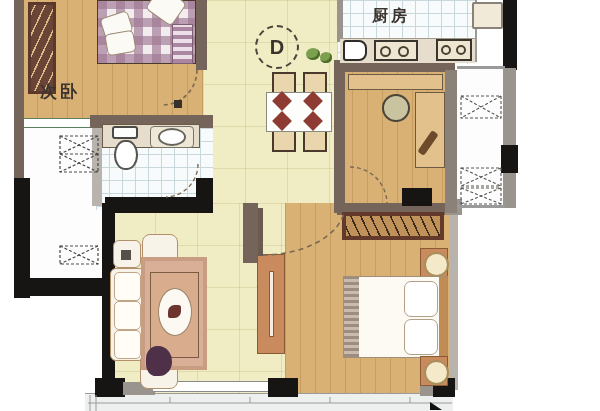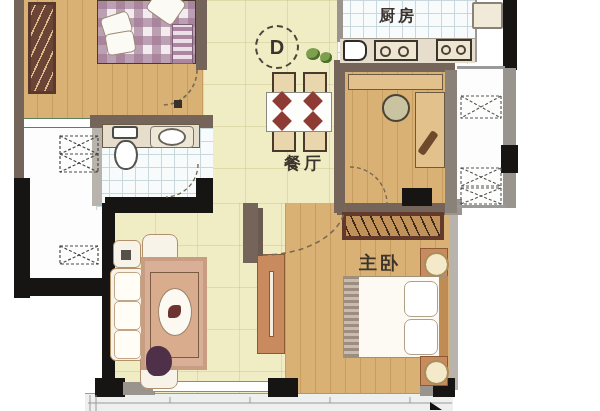--- a/index.html
+++ b/index.html
@@ -29,21 +29,21 @@
   .hatch-tan{background:#c09159;background-image:repeating-linear-gradient(65deg,transparent 0 3px,rgba(40,24,14,.85) 3px 4.5px,transparent 4.5px 9px);border:4px solid #63392c;box-sizing:border-box;}
   .plaid{background-color:#f3ecef;
          background-image:repeating-linear-gradient(0deg,rgba(158,118,146,.65) 0 9px,transparent 9px 18px),
                           repeating-linear-gradient(90deg,rgba(158,118,146,.65) 0 9px,transparent 9px 18px);}
   .stripes-mauve{background:repeating-linear-gradient(0deg,#ab86a0 0 4px,#ecdfe7 4px 8px);border:1px solid #7c5f74;box-sizing:border-box;}
   .pillow{background:#fcfaf4;border:1px solid #9a8a74;border-radius:5px;}
   .beige{background:var(--counter-beige,#e7ddcc);}
   .soft{background:#f8f3e8;border:1.5px solid #b3906c;border-radius:6px;box-sizing:border-box;}
   .orange-cab{background:var(--cabinet-orange,#c98b5e);border:1px solid #8a5a34;box-sizing:border-box;}
   .room-label{color:var(--label-color,#3b342e);font-weight:bold;font-size:17px;letter-spacing:3px;
-              text-align:center;white-space:nowrap;}
+              white-space:nowrap;}
   .d-marker{border:2px dashed #4a443c;border-radius:50%;color:#3b342e;font-weight:bold;font-size:20px;
             display:flex;align-items:center;justify-content:center;background:transparent;}
   .lamp{background:#f4e9c8;border:2px solid #a98f5c;border-radius:50%;}
   .plant{background:#7da04e;border-radius:50%;box-shadow:inset -2px -2px 0 #4c6e2c;}
   .window-green{background:#fff;border-top:1px solid #5d8060;border-bottom:1px solid #5d8060;box-sizing:border-box;}
   .window-gray{background:#fff;border-top:1px solid #8a8a8a;border-bottom:1px solid #8a8a8a;box-sizing:border-box;}
   svg.overlay{position:absolute;left:0;top:0;pointer-events:none;}
 </style>
 </head>
 <body>
@@ -91,20 +91,21 @@
   <div class="abs wall-black" style="left:268px;top:378px;width:30px;height:19px"></div>
   <div class="abs wall-gray" style="left:420px;top:383px;width:30px;height:13px"></div>
   <div class="abs wall-black" style="left:433px;top:378px;width:22px;height:19px"></div>
 
   <div class="abs hatch-dark" style="left:28px;top:2px;width:28px;height:92px"></div>
   <div class="abs plaid outline" style="left:97px;top:0;width:99px;height:64px;border-width:1px"></div>
   <div class="abs pillow" style="left:102px;top:14px;width:27px;height:20px;transform:rotate(-18deg)"></div>
   <div class="abs pillow" style="left:106px;top:32px;width:27px;height:20px;transform:rotate(-10deg)"></div>
   <div class="abs pillow" style="left:150px;top:-8px;width:30px;height:26px;transform:rotate(35deg)"></div>
   <div class="abs stripes-mauve" style="left:172px;top:24px;width:21px;height:40px"></div>
+  <div class="abs room-label" style="left:40px;top:80px;width:90px">次卧</div>
 
   <div class="abs beige thin-outline" style="left:102px;top:124px;width:98px;height:24px"></div>
   <div class="abs" style="left:112px;top:126px;width:26px;height:13px;background:#fdfdfb;border:2px solid #4a4a46;border-radius:3px;box-sizing:border-box"></div>
   <div class="abs" style="left:114px;top:140px;width:24px;height:30px;background:#ffffff;border:2px solid #55544e;border-radius:50%/55%;box-sizing:border-box"></div>
   <div class="abs" style="left:150px;top:126px;width:44px;height:22px;background:#efe7d6;border:1px solid #77736a;border-radius:4px;box-sizing:border-box"></div>
   <div class="abs" style="left:158px;top:128px;width:28px;height:18px;background:#ffffff;border:2px solid #66645c;border-radius:50%;box-sizing:border-box"></div>
 
   <div class="abs d-marker" style="left:255px;top:25px;width:40px;height:40px">D</div>
   <div class="abs plant" style="left:306px;top:48px;width:14px;height:12px"></div>
   <div class="abs plant" style="left:320px;top:52px;width:12px;height:11px"></div>
@@ -112,21 +113,20 @@
   <div class="abs outline" style="left:272px;top:72px;width:24px;height:24px;background:#e9d6ac"></div>
   <div class="abs outline" style="left:303px;top:72px;width:24px;height:24px;background:#e9d6ac"></div>
   <div class="abs outline" style="left:272px;top:128px;width:24px;height:24px;background:#e9d6ac"></div>
   <div class="abs outline" style="left:303px;top:128px;width:24px;height:24px;background:#e9d6ac"></div>
 
   <div class="abs" style="left:266px;top:92px;width:66px;height:40px;background:#fdfdfb;border:1px solid #8a8a82;box-sizing:border-box"></div>
   <div class="abs" style="left:275px;top:94px;width:14px;height:14px;background:#8e3b34;transform:rotate(45deg)"></div>
   <div class="abs" style="left:306px;top:94px;width:14px;height:14px;background:#8e3b34;transform:rotate(45deg)"></div>
   <div class="abs" style="left:275px;top:114px;width:14px;height:14px;background:#8e3b34;transform:rotate(45deg)"></div>
   <div class="abs" style="left:306px;top:114px;width:14px;height:14px;background:#8e3b34;transform:rotate(45deg)"></div>
-  <div class="abs room-label" style="left:278px;top:152px;width:52px">餐厅</div>
 
   <div class="abs room-label" style="left:372px;top:6px;width:52px;font-size:16px">厨房</div>
   <div class="abs beige" style="left:340px;top:38px;width:135px;height:24px;border-top:1px solid #a29a8c"></div>
   <div class="abs" style="left:343px;top:40px;width:24px;height:21px;background:#ffffff;border:2px solid #2e2c28;border-radius:3px 8px 8px 3px;box-sizing:border-box"></div>
   <div class="abs" style="left:374px;top:40px;width:44px;height:21px;background:#efe6d2;border:2px solid #3a352c;box-sizing:border-box">
     <div style="position:absolute;left:4px;top:4px;width:11px;height:11px;border:2px solid #4a4034;border-radius:50%;box-sizing:border-box"></div>
     <div style="position:absolute;left:22px;top:4px;width:11px;height:11px;border:2px solid #4a4034;border-radius:50%;box-sizing:border-box"></div>
   </div>
   <div class="abs" style="left:436px;top:39px;width:36px;height:22px;background:#efe6d2;border:2px solid #3a352c;box-sizing:border-box">
     <div style="position:absolute;left:3px;top:4px;width:10px;height:10px;border:2px solid #4a4034;border-radius:50%;box-sizing:border-box"></div>
@@ -166,21 +166,20 @@
   <div class="abs orange-cab" style="left:420px;top:248px;width:28px;height:30px"></div>
   <div class="abs lamp" style="left:424px;top:252px;width:21px;height:21px"></div>
   <div class="abs" style="left:343px;top:276px;width:105px;height:82px;background:#fcfaf3;border:1px solid #a09078;box-sizing:border-box">
     <div style="position:absolute;left:0;top:0;width:15px;height:80px;background:repeating-linear-gradient(0deg,#9c8d80 0 3px,#c9bcae 3px 6px)"></div>
     <div style="position:absolute;left:60px;top:4px;width:32px;height:34px;background:#ffffff;border:1px solid #b0a088;border-radius:7px"></div>
     <div style="position:absolute;left:60px;top:42px;width:32px;height:34px;background:#ffffff;border:1px solid #b0a088;border-radius:7px"></div>
     <div style="position:absolute;right:0;top:0;width:8px;height:80px;background:#c08c56"></div>
   </div>
   <div class="abs orange-cab" style="left:420px;top:356px;width:28px;height:30px"></div>
   <div class="abs lamp" style="left:424px;top:360px;width:21px;height:21px"></div>
-  <div class="abs room-label" style="left:352px;top:251px;width:56px;font-size:18px">主卧</div>
 
   <svg class="overlay" width="600" height="411" viewBox="0 0 600 411">
 
     <path d="M 197 70 A 35 35 0 0 1 163 105" fill="none" stroke="#7a6a52" stroke-width="1.6" stroke-dasharray="4 3"></path>
     <rect x="174" y="100" width="8" height="8" fill="#38302a"></rect>
 
     <path d="M 198 164 A 33 33 0 0 1 166 197" fill="none" stroke="#7a6a52" stroke-width="1.4" stroke-dasharray="4 3"></path>
 
     <path d="M 350 167 A 37 37 0 0 1 387 203" fill="none" stroke="#7a6a52" stroke-width="1.4" stroke-dasharray="4 3"></path>
 

